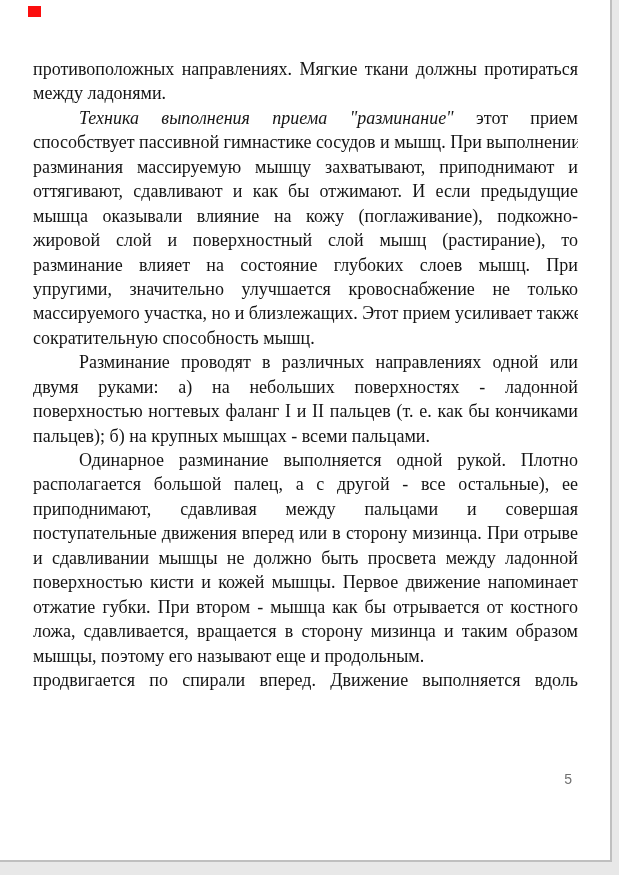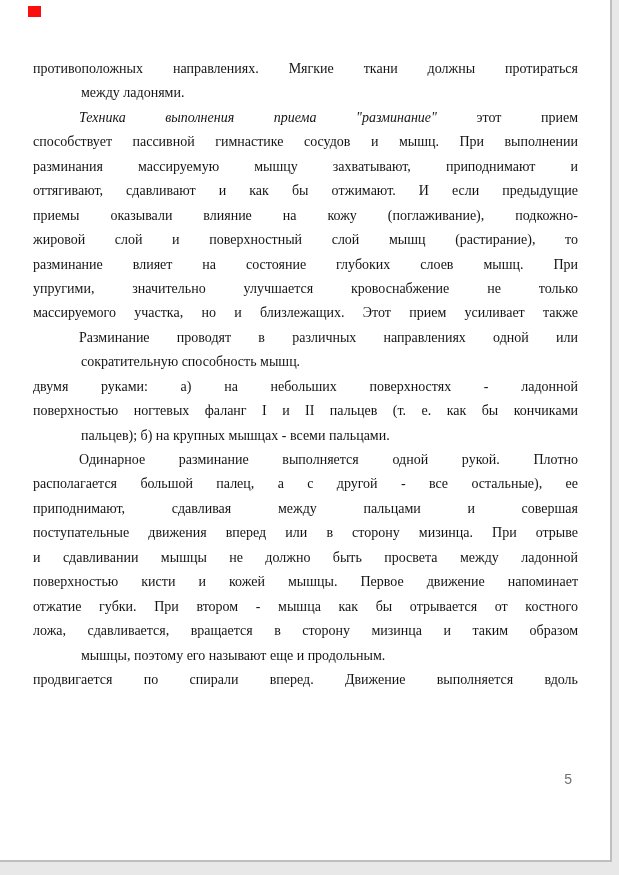--- a/index.html
+++ b/index.html
@@ -18,35 +18,34 @@
   }
   .marker {
     position: absolute; left: 28px; top: 6px;
     width: 13px; height: 11px;
     background: #fb0e0e;
   }
   .content {
     position: absolute; left: 33px; top: 57px;
     width: 545px;
     color: #141414;
-    font-size: 14px;
+    font-size: 18px;
     cursor: text;
   }
   .line {
     height: 24.45px;
     line-height: 24.45px;
     text-align: justify;
     text-align-last: justify;
     overflow: hidden;
     white-space: nowrap;
   }
   .line.last {
     text-align-last: left;
     white-space: normal;
-    margin-left: 48px;
   }
   .line.indent { text-indent: 46px; }
   .italic { font-style: italic; }
   .misspelled {
     text-decoration-style: wavy;
     text-decoration-color: #e00000;
     text-decoration-thickness: 1px;
     text-underline-offset: 4px;
     text-decoration-skip-ink: none;
   }
@@ -63,27 +62,27 @@
 
 <div class="page">
   <div class="marker" style="background: rgb(251, 14, 14);"></div>
   <div class="content" style="color: rgb(20, 20, 20);">
       <div class="line"><span>противоположных направлениях. Мягкие ткани должны протираться</span></div>
       <div class="line last"><span>между ладонями.</span></div>
       <div class="line indent"><span class="italic">Техника выполнения приема "разминание"</span><span> этот прием</span></div>
       <div class="line"><span>способствует пассивной гимнастике сосудов и мышц. При выполнении</span></div>
       <div class="line"><span>разминания массируемую мышцу захватывают, приподнимают и</span></div>
       <div class="line"><span>оттягивают, сдавливают и как бы отжимают. И если предыдущие</span></div>
-      <div class="line"><span>приемы оказывали влияние на кожу (поглаживание), подкожно-</span></div>
+      <div class="line"><span>мышца оказывали влияние на кожу (поглаживание), подкожно-</span></div>
       <div class="line"><span>жировой слой и поверхностный слой мышц (растирание), то</span></div>
       <div class="line"><span>разминание влияет на состояние глубоких слоев мышц. При</span></div>
       <div class="line"><span>упругими, значительно улучшается кровоснабжение не только</span></div>
       <div class="line"><span>массируемого участка, но и близлежащих. Этот прием усиливает также</span></div>
+      <div class="line last"><span>сократительную способность мышц.</span></div>
       <div class="line indent"><span>Разминание проводят в различных направлениях одной или</span></div>
-      <div class="line last"><span>сократительную способность мышц.</span></div>
       <div class="line"><span>двумя руками: а) на небольших поверхностях - ладонной</span></div>
       <div class="line"><span>поверхностью ногтевых фаланг I и II пальцев (т. е. как бы кончиками</span></div>
       <div class="line last"><span>пальцев); б) на крупных мышцах - всеми пальцами.</span></div>
       <div class="line indent"><span>Одинарное разминание выполняется одной рукой. Плотно</span></div>
       <div class="line"><span>располагается большой палец, а с другой - все остальные), ее</span></div>
       <div class="line"><span>приподнимают, сдавливая между пальцами и совершая</span></div>
       <div class="line"><span>поступательные движения вперед или в сторону мизинца. При отрыве</span></div>
       <div class="line"><span>и сдавливании мышцы не должно быть просвета между ладонной</span></div>
       <div class="line"><span>поверхностью кисти и кожей мышцы. Первое движение напоминает</span></div>
       <div class="line"><span class="misspelled">отжатие</span><span> губки. При втором - мышца как бы отрывается от костного</span></div>

